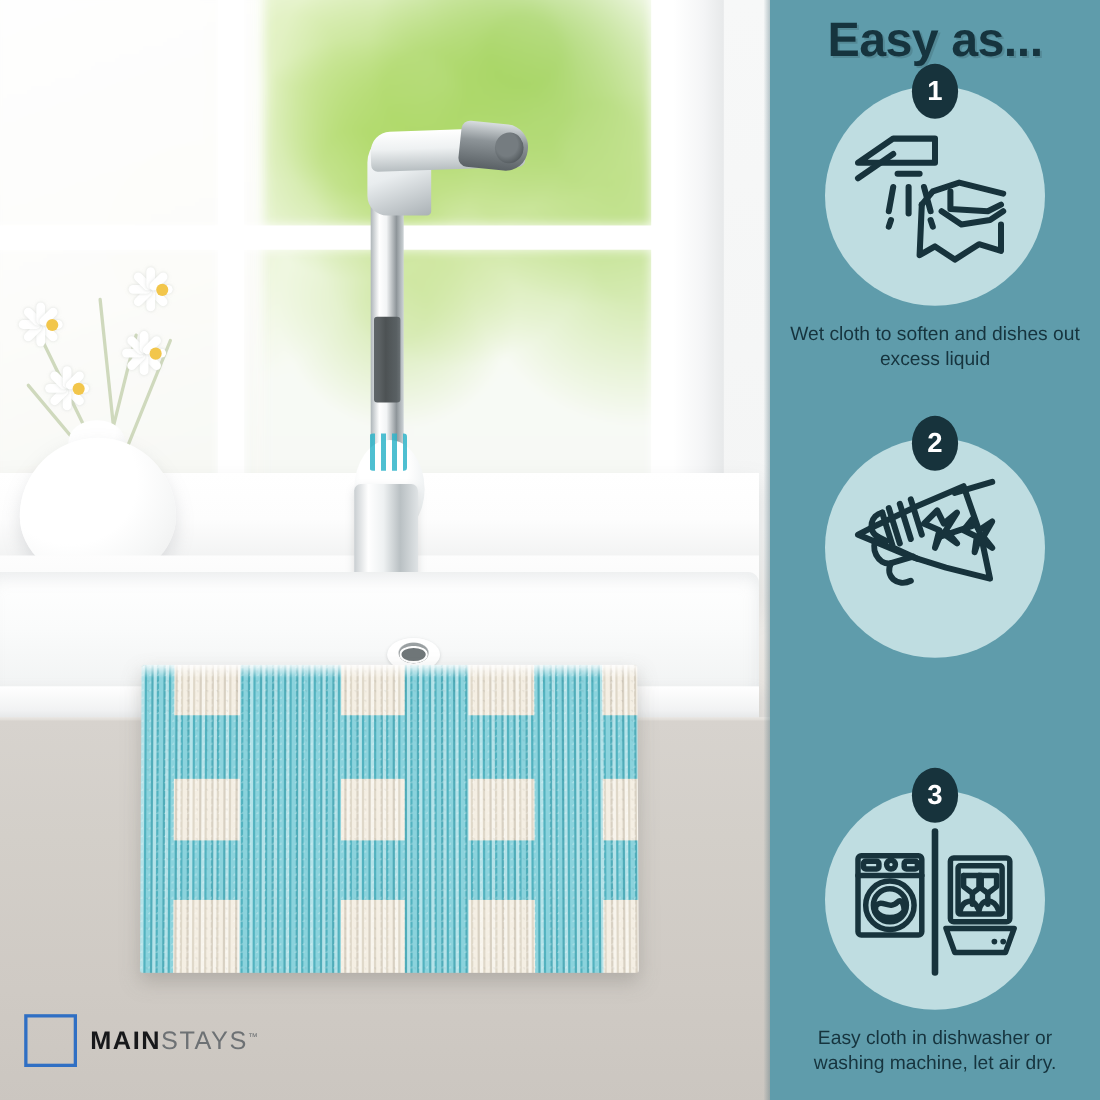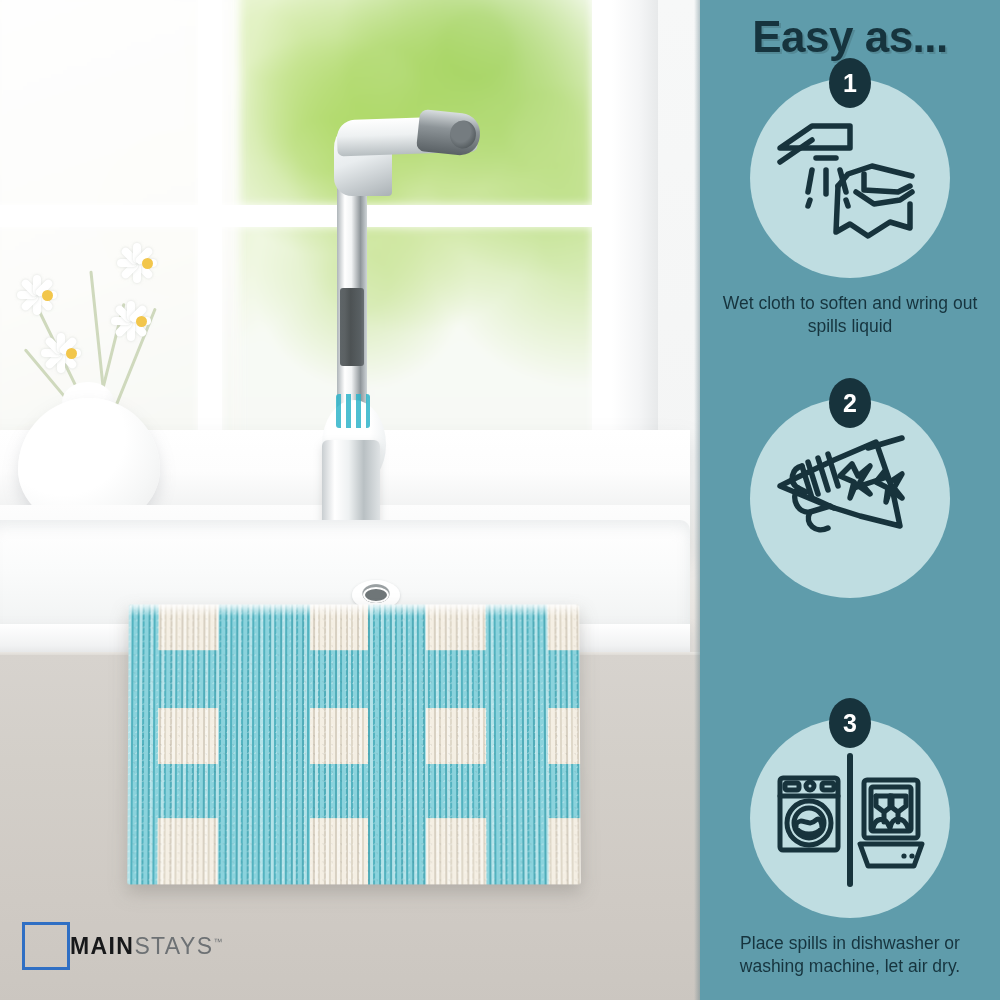--- a/index.html
+++ b/index.html
@@ -111,21 +111,21 @@
           rgba(255,255,255,.30) 5px 9px,
           rgba(0,0,0,.10) 9px 11px);}
   .cloth-top{position:absolute;left:0;top:0;width:452px;height:12px;
         background:linear-gradient(180deg,rgba(255,255,255,.85),rgba(255,255,255,0));}
   .cloth-noise{position:absolute;inset:0;
         background:radial-gradient(circle at 20% 30%,rgba(255,255,255,.25) 0 1px,transparent 1px),
                    radial-gradient(circle at 70% 65%,rgba(0,0,0,.05) 0 1px,transparent 1px);
         background-size:7px 7px,9px 9px;}
 
   
-  .logo{position:absolute;left:22px;top:922px;display:flex;align-items:center;gap:0;}
+  .logo{position:absolute;left:22px;top:922px;display:flex;align-items:center;gap:12px;}
   .logo-sq{width:48px;height:48px;border:3px solid #2f6fc4;box-sizing:border-box;}
   .logo-text{font-size:23px;letter-spacing:1.4px;white-space:nowrap;}
   .logo-main{color:#17181a;font-weight:bold;}
   .logo-stays{color:#6d7174;font-weight:normal;}
   .logo-tm{font-size:9px;vertical-align:super;color:#6d7174;}
 
   
   .panel{position:absolute;left:700px;top:0;width:300px;height:1000px;background:#5f9cab;}
   .panel-edge{position:absolute;left:694px;top:0;width:6px;height:1000px;
         background:linear-gradient(90deg,rgba(95,156,171,0),rgba(60,100,112,.35));}
@@ -281,21 +281,21 @@
             <path d="M68 70 L74 92"></path>
             <path d="M38 100 L36 106"></path>
             <path d="M74 100 L76 106"></path>
             <path d="M66 86 L76 74 L100 66 L140 76"></path>
             <path d="M66 86 L64 132 L78 124 L96 136 L118 122 L138 128 L138 104"></path>
             <path d="M92 74 L92 90 L126 92 L138 86"></path>
             <path d="M84 92 L102 104 L128 100 L140 92"></path>
           </g>
         </svg>
       </div>
-      <div class="step-caption">Wet cloth to soften and wring out spills liquid</div>
+      <div class="step-caption">Wet cloth to soften and dishes out excess liquid</div>
     </div>
 
     <div class="step" style="top:398px;">
       <div class="circle-wrap">
         <div class="circle"></div>
         <div class="badge">2</div>
         <svg class="icon-svg" viewBox="0 0 156 156">
           <g fill="none" stroke="#17333c" stroke-width="5.5" stroke-linecap="round" stroke-linejoin="round">
             <path d="M8 66 L24 58 L62 40 L104 22 L120 68 L128 106 L88 96 L56 86 Z"></path>
             <path d="M30 46 L40 78 L62 88"></path>
@@ -339,17 +339,17 @@
             <path d="M118 56 L118 66 L126 72 L126 82"></path>
             <path d="M118 56 L134 56 L134 66 L126 72"></path>
             <path d="M101 88 C103 78 113 76 117 86"></path>
             <path d="M118 88 C120 76 132 76 136 88"></path>
             <path d="M88 104 L150 104 L142 126 L96 126 Z"></path>
             <circle cx="132" cy="116" r="2.6" fill="#17333c" stroke="none"></circle>
             <circle cx="140" cy="116" r="2.6" fill="#17333c" stroke="none"></circle>
           </g>
         </svg>
       </div>
-      <div class="step-caption">Place spills in dishwasher or washing machine, let air dry.</div>
+      <div class="step-caption">Easy cloth in dishwasher or washing machine, let air dry.</div>
     </div>
 
   </div>
 </div>
 
 </body></html>

